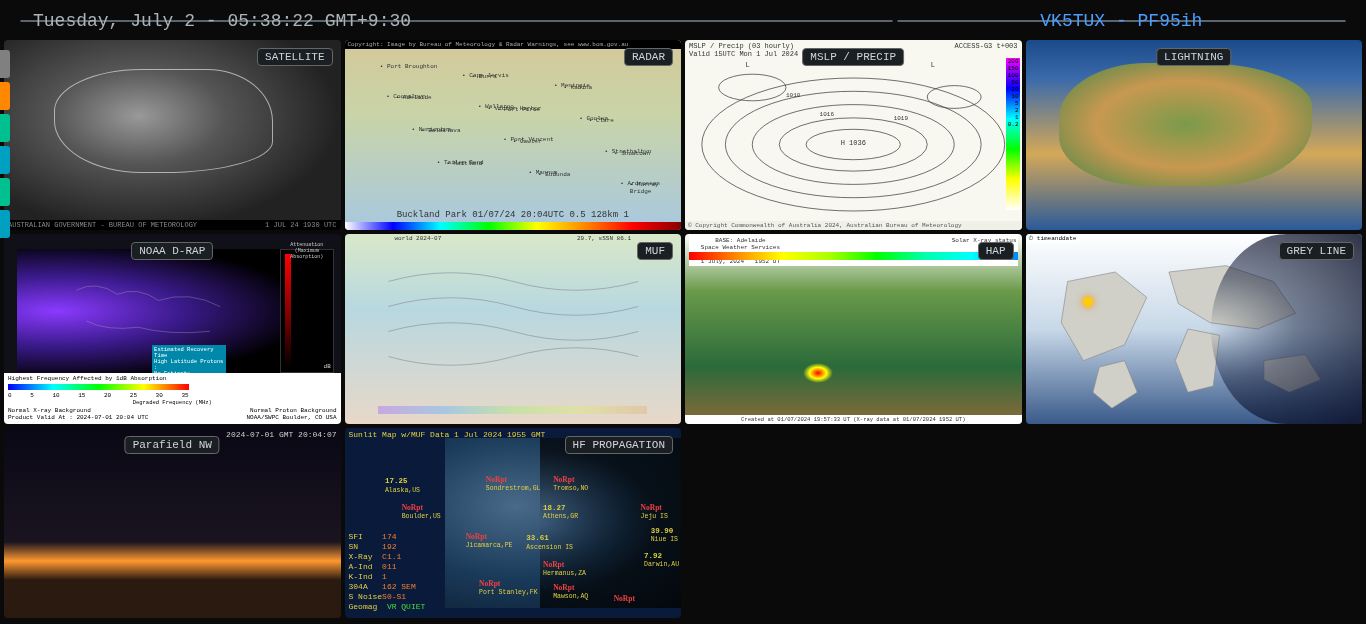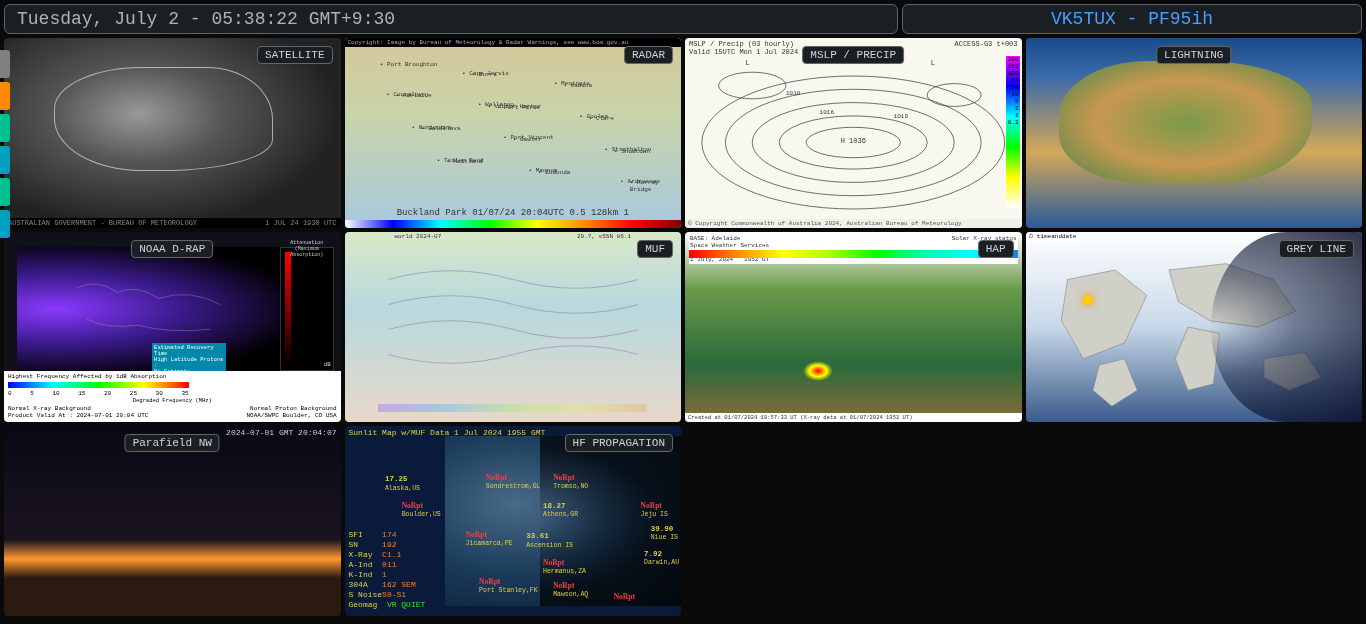--- a/index.html
+++ b/index.html
@@ -7,21 +7,21 @@
     background: #0a0a0a;
     font-family: 'Courier New', monospace;
     width: 1366px;
     height: 624px;
     overflow: hidden;
   }
   .header {
     display: flex;
     height: 38px;
     gap: 4px;
-    padding: 4px;
+    padding: 20px;
   }
   .header-cell {
     border: 1px solid #5a6570;
     border-radius: 6px;
     display: flex;
     align-items: center;
     padding: 0 12px;
     font-size: 18px;
     background: #1a1f24;
   }
@@ -80,21 +80,21 @@
   }
   .ts-right { right: 4px; }
 
   
   .satellite { background: radial-gradient(ellipse at 40% 40%, #999 0%, #555 30%, #222 70%); }
   .radar { background: linear-gradient(180deg, #d4c89a 0%, #c8d4a8 40%, #a8c8e0 100%); }
   .mslp { background: #f8f8f0; }
   .lightning { background: linear-gradient(180deg, #1a4a8a 0%, #3a6aaa 20%, #d4a858 60%, #2a5a9a 100%); }
   .drap { background: #101018; }
   .muf { background: linear-gradient(180deg, #d8e8c8 0%, #b8d8e0 40%, #e8d8c8 100%); }
-  .hap { background: linear-gradient(180deg, #fff 0%, #6a9a4a 30%, #2a6a3a 70%, #8a6a3a 100%); }
+  .hap { background: linear-gradient(180deg, #fff 0%, #6a9a4a 30%, #2a6a3a 70%, #8a6a3a 100%); text-align: center; }
   .greyline { background: linear-gradient(180deg, #fff 0%, #c8d8e8 50%, #3a5a8a 100%); }
   .cam { background: linear-gradient(180deg, #0a0815 0%, #1a1420 60%, #ff9830 70%, #2a1a10 80%); }
   .iss { background: linear-gradient(180deg, #1a3a6a 0%, #3a6a4a 30%, #2a5a3a 60%, #4a4a4a 100%); }
   .hfprop { background: #0a1a3a; }
 
   
   .aus-outline {
     position: absolute;
     left: 15%; top: 15%;
     width: 65%; height: 55%;

